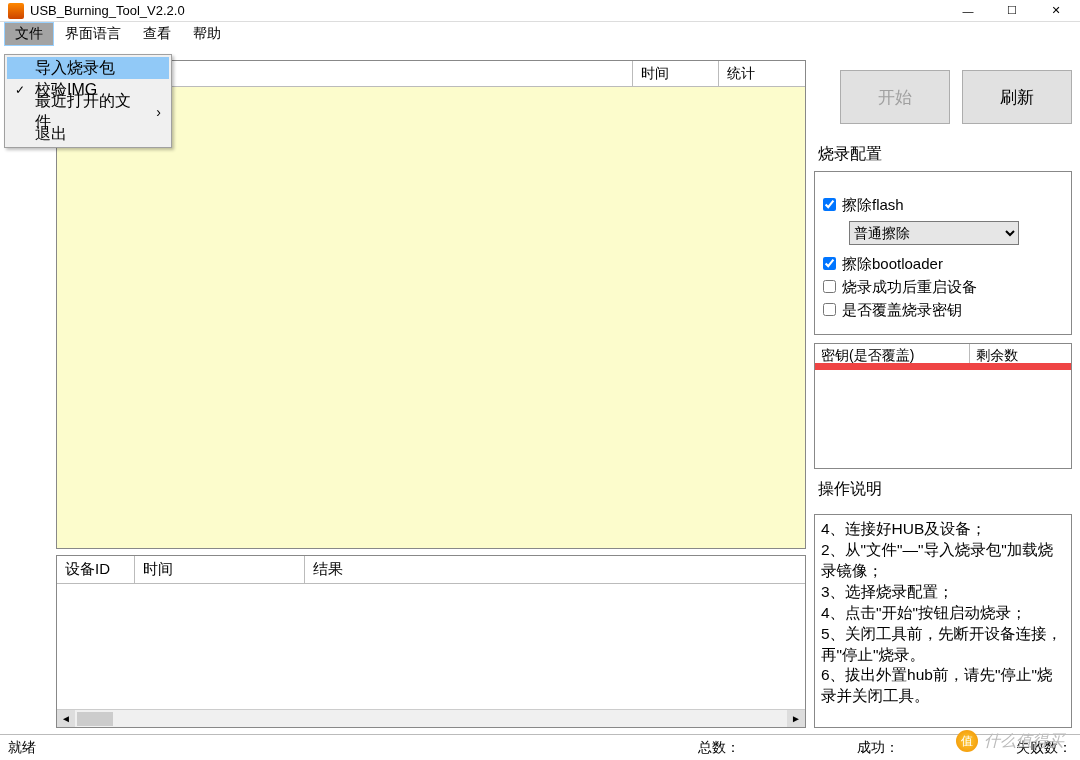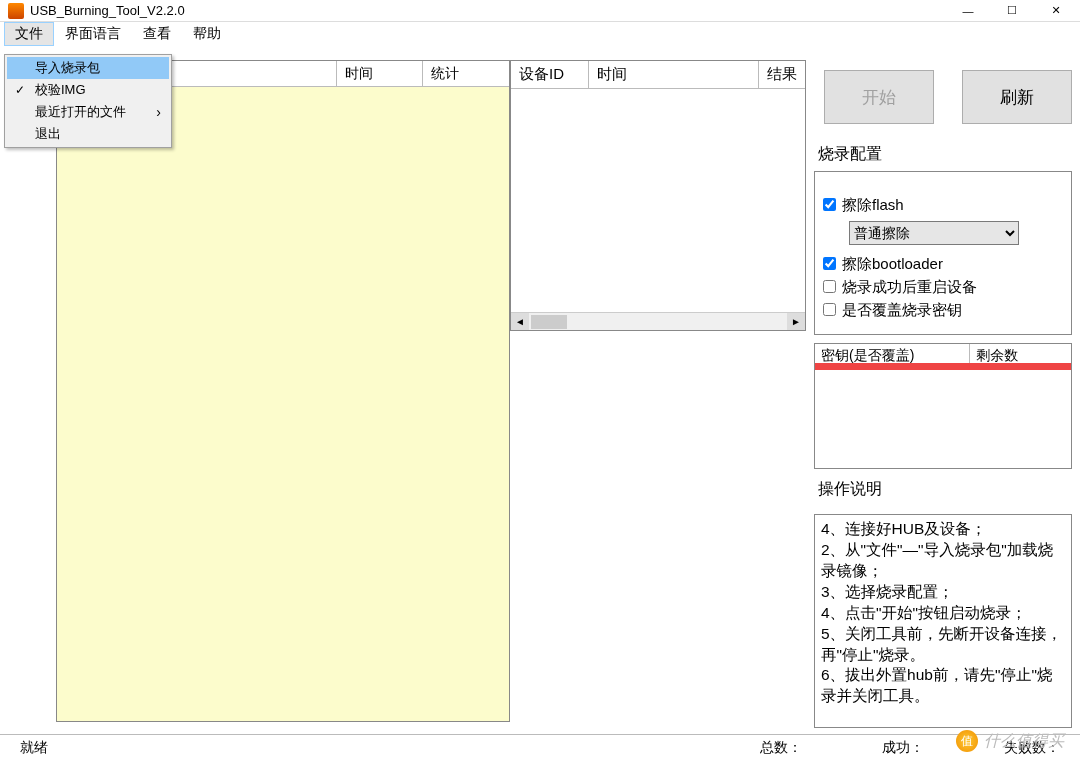--- a/index.html
+++ b/index.html
@@ -5,64 +5,64 @@
 * { box-sizing: border-box; margin: 0; padding: 0; font-family: "Microsoft YaHei", SimSun, sans-serif; }
 body { background: #fff; width: 1080px; height: 760px; overflow: hidden; font-size: 14px; color: #000; }
 
 .titlebar { height: 22px; display: flex; align-items: center; padding: 0 2px 0 8px; border-bottom: 1px solid #ddd; }
 .titlebar .icon { width: 16px; height: 16px; background: linear-gradient(#f80,#c40); border-radius: 2px; margin-right: 6px; }
 .titlebar .title { flex: 1; font-size: 13px; }
 .winbtn { width: 44px; height: 28px; display: flex; align-items: center; justify-content: center; font-family: "Segoe UI Symbol", sans-serif; font-size: 11px; }
 
 .menubar { height: 24px; display: flex; align-items: stretch; padding: 0 4px; background: #fff; position: relative; z-index: 10; }
 .menubar .menu { padding: 2px 10px; font-size: 14px; display: flex; align-items: center; }
-.menubar .menu.active { background: #e5e5e5; border: 1px solid #99d1ff; }
+.menubar .menu.active { background: #a3a3a3; border: 1px solid #99d1ff; }
 .menubar .menu:not(.active){ border:1px solid transparent; }
 
 .dropdown { position: absolute; left: 4px; top: 54px; width: 168px; background: #f0f0f0; border: 1px solid #a0a0a0; box-shadow: 2px 2px 3px rgba(0,0,0,.25); z-index: 100; padding: 2px; }
-.dropdown .item { height: 22px; display: flex; align-items: center; font-size: 13px; padding: 0 34px 0 28px; position: relative; }
+.dropdown .item { height: 22px; display: flex; align-items: center; font-size: 16px; padding: 0 34px 0 28px; position: relative; }
 .dropdown .item.highlight { background: #91c9f7; }
 .dropdown .check::before { content: "✓"; position: absolute; left: 8px; font-size: 12px; }
 .dropdown .sub::after { content: "›"; position: absolute; right: 8px; font-size: 14px; }
 
 .content { position: absolute; top: 54px; left: 0; right: 0; bottom: 26px; display: flex; }
-.left { flex: 1; display: flex; flex-direction: row; padding: 6px 6px 6px 8px; min-width: 0; margin-left: 48px; }
+.left { flex: 1; display: flex; flex-direction: column; padding: 6px 6px 6px 8px; min-width: 0; margin-left: 48px; }
 .right { width: 268px; padding: 6px 8px 6px 2px; display: flex; flex-direction: column; }
 
 .pane-top { flex: 1; display: flex; flex-direction: column; border: 1px solid #888; margin-bottom: 6px; min-height: 0; }
 .pane-top .hdr { height: 26px; display: flex; border-bottom: 1px solid #bbb; background: #fff; }
 .pane-top .hdr .h { border-right: 1px solid #bbb; padding: 4px 8px; font-size: 14px; }
 .pane-top .body { flex: 1; background: #fcfccc; }
 
-.pane-bottom { height: 271px; display: flex; flex-direction: column; border: 1px solid #888; min-height: 0; }
+.pane-bottom { height: 173px; display: flex; flex-direction: column; border: 1px solid #888; min-height: 0; }
 .pane-bottom .hdr { height: 28px; display: flex; border-bottom: 1px solid #bbb; }
 .pane-bottom .hdr .h { border-right: 1px solid #bbb; padding: 4px 8px; font-size: 15px; }
 .pane-bottom .body { flex: 1; background: #fff; }
 .pane-bottom .scroll { height: 18px; background: #f0f0f0; border-top: 1px solid #ccc; display: flex; align-items: center; }
 .pane-bottom .scroll .arrow { width: 18px; height: 100%; background: #ddd; display: flex; align-items:center; justify-content:center; font-size:10px; }
 .pane-bottom .scroll .thumb { width: 36px; height: 14px; background: #ccc; margin-left: 2px; }
 .pane-bottom .scroll .track { flex:1; }
 
-.btnrow { display: flex; gap: 28px; justify-content: flex-end; margin: 10px 0 18px; }
+.btnrow { display: flex; gap: 12px; justify-content: flex-end; margin: 10px 0 18px; }
 .bigbtn { width: 110px; height: 54px; background: #e1e1e1; border: 1px solid #adadad; display: flex; align-items:center; justify-content:center; font-size: 17px; }
 .bigbtn.disabled { color: #a0a0a0; }
 
 .grp-title { font-size: 16px; margin: 2px 0 6px 4px; }
 .cfg { border: 1px solid #888; padding: 20px 8px 10px; font-size: 15px; }
 .cfg label { display:block; margin: 4px 0; }
 .cfg select { width: 170px; height: 24px; margin: 2px 0 6px 26px; font-size: 14px; background:#e6e6e6; border:1px solid #7a7a7a;}
 .cfg input[type=checkbox]{ margin-right:6px; transform: translateY(1px);}
 
 .keytbl { border: 1px solid #888; height: 126px; margin-top: 8px; }
 .keytbl .hdr { height: 26px; display:flex; border-bottom:7px solid #ef4444; }
 .keytbl .hdr .h { border-right:1px solid #bbb; padding:3px 6px; font-size:14px; }
 
 .instr { border: 1px solid #888; margin-top: 8px; padding: 4px 6px; font-size: 15.5px; line-height: 1.35; font-family: SimSun, serif; flex:1; overflow:hidden; }
 
-.statusbar { position:absolute; bottom:0; left:0; right:0; height:26px; border-top:1px solid #bbb; display:flex; align-items:center; font-size:14px; padding: 0 20px; }
+.statusbar { position:absolute; bottom:0; left:0; right:0; height:26px; border-top:1px solid #bbb; display:flex; align-items:center; font-size:14px; padding: 0 8px; gap: 37px; }
 .statusbar .section { margin-right: 80px; }
 .statusbar .spacer { flex:1; }
 
 .watermark { position:absolute; right:16px; bottom:8px; font-size:16px; color:#bbb; font-style:italic; z-index:200; display:flex; align-items:center; gap:6px;}
 .watermark .c { width:22px; height:22px; border-radius:50%; background:radial-gradient(#ffc933,#f09000); color:#fff; font-size:12px; display:flex; align-items:center; justify-content:center; font-style:normal;}
 </style>
 </head>
 <body>
 
 <div class="titlebar">

